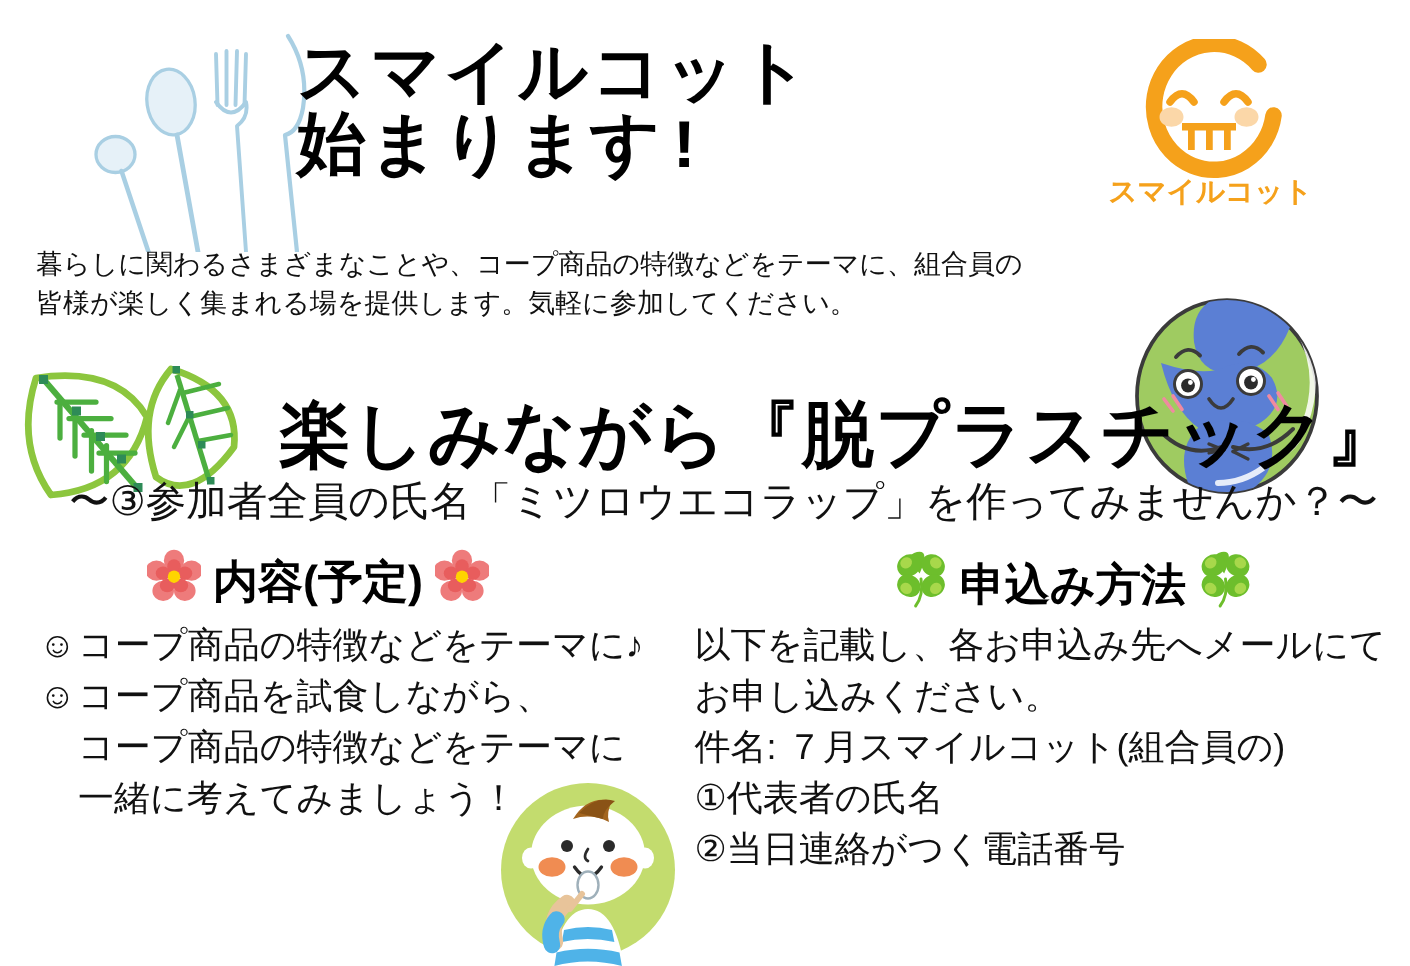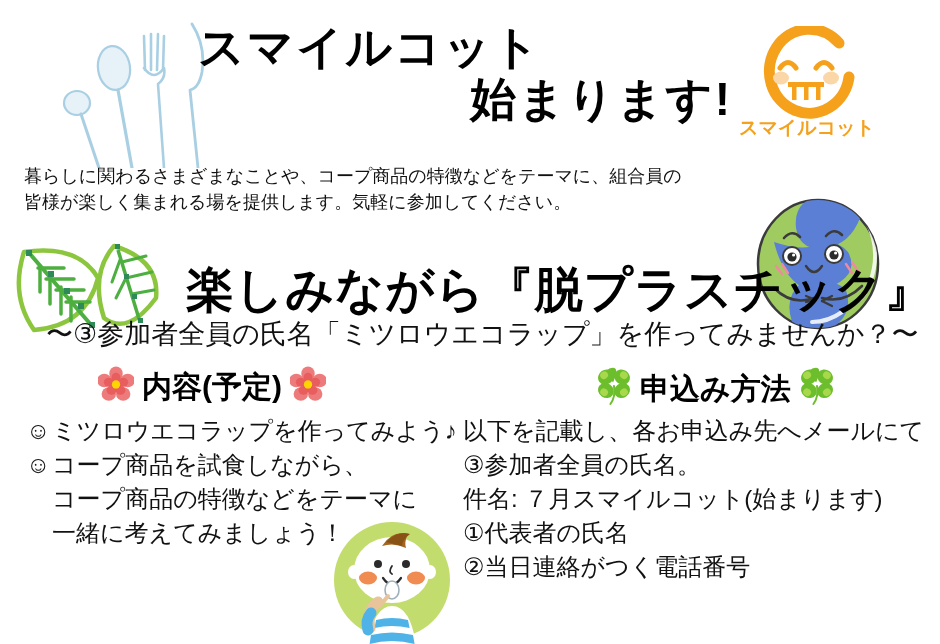--- a/index.html
+++ b/index.html
@@ -19,21 +19,21 @@
   
   .title-wrap{position:absolute;left:198px;top:22px;width:540px;}
   .title-line1,.title-line2{
     font-weight:700;
     font-size:46px;
     letter-spacing:2px;
     color:#000;
     line-height:1.12;
     white-space:nowrap;
   }
-  .title-line2{text-align:right;padding-right:6px;}
+  .title-line2{text-align:left;padding-right:6px;font-family:Liberation Mono, monospace;}
 
   
   .logo{position:absolute;left:722px;top:26px;width:170px;height:120px;}
   .logo-mark{width:130px;height:95px;margin:0 auto;display:block;}
   .logo-text{
     text-align:center;
     color:#F5A11B;
     font-weight:700;
     font-size:19px;
     letter-spacing:0px;
@@ -302,37 +302,37 @@
           <ellipse cx="9" cy="29" rx="4.5" ry="4" transform="rotate(35 9 29)"></ellipse>
           <ellipse cx="31" cy="29" rx="4.5" ry="4" transform="rotate(-35 31 29)"></ellipse>
         </g>
         <path d="M20 22 q2 12 -4 20" fill="none" stroke="#6DBE2C" stroke-width="2.2" stroke-linecap="round"></path>
       </svg>
     </span>
   </div>
 
   <div class="col col-left">
     <div class="row">
-      <span class="bullet">☺</span><span>ミツロウエコラップを作ってみよう♪</span>
+      <span class="bullet">☺</span><span>コープ商品の特徴などをテーマに♪</span>
     </div>
     <div class="row">
       <span class="bullet">☺</span><span>コープ商品を試食しながら、</span>
     </div>
     <div class="row indent">
       <span>コープ商品の特徴などをテーマに</span>
     </div>
     <div class="row indent">
       <span>一緒に考えてみましょう！</span>
     </div>
   </div>
 
   <div class="col col-right">
     <div class="row">以下を記載し、各お申込み先へメールにて</div>
-    <div class="row">③参加者全員の氏名。</div>
-    <div class="row">件名: ７月スマイルコット(始まります)</div>
+    <div class="row">お申し込みください。</div>
+    <div class="row">件名: ７月スマイルコット(組合員の)</div>
     <div class="row">①代表者の氏名</div>
     <div class="row">②当日連絡がつく電話番号</div>
   </div>
 
   <div class="child">
     <svg viewBox="0 0 132 128" width="132" height="128" aria-hidden="true">
       <circle cx="66" cy="64" r="58" fill="#C3DC6E"></circle>
 
       <path d="M42 128 q6 -38 24 -38 q18 0 24 38 Z" fill="#FFFFFF"></path>
       <g fill="#4FB3E8">

